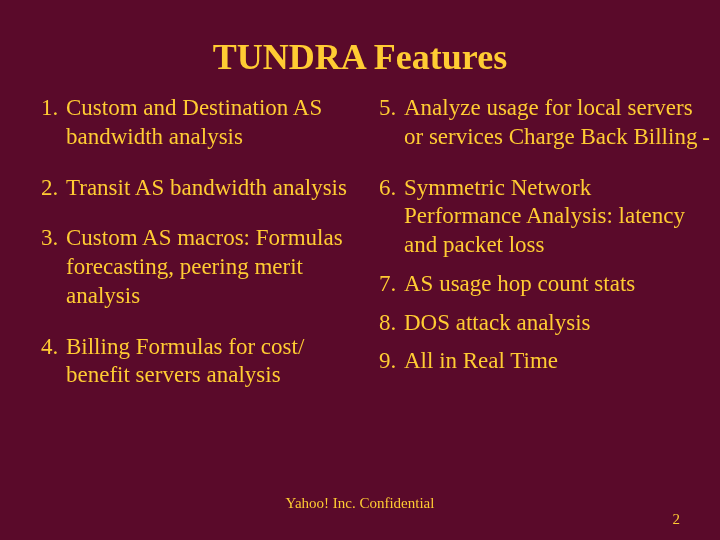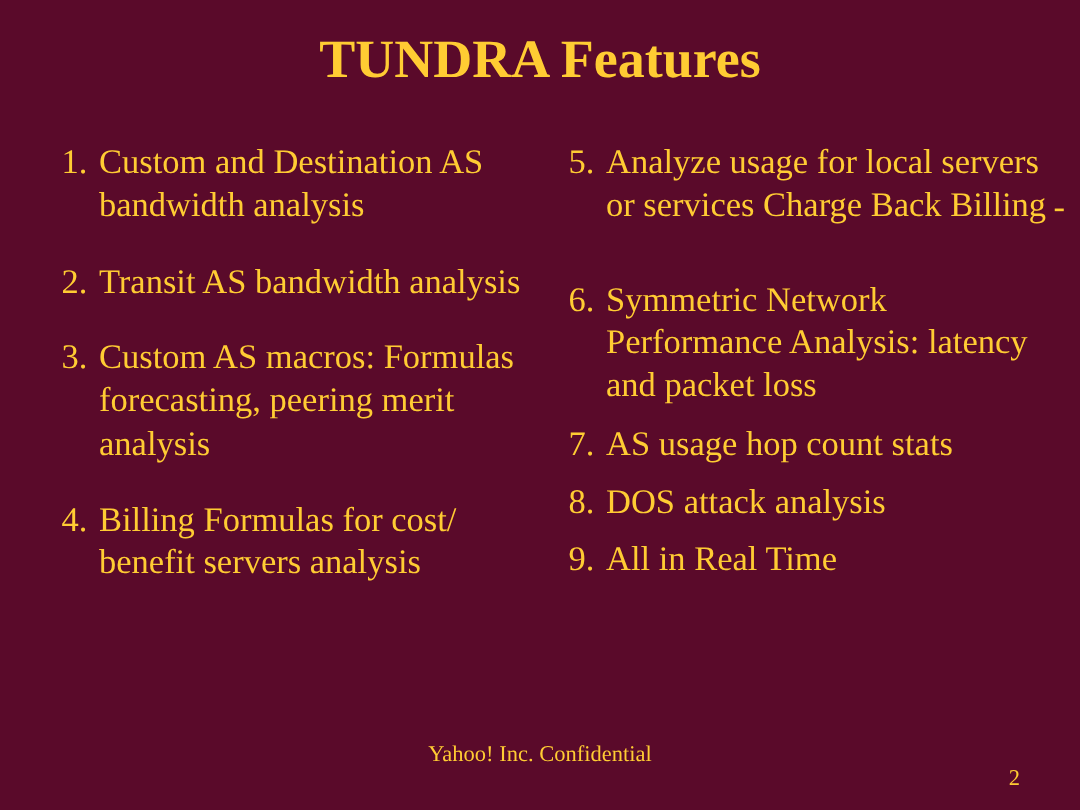--- a/index.html
+++ b/index.html
@@ -15,21 +15,21 @@
     width: 720px;
     height: 540px;
     position: relative;
     box-sizing: border-box;
   }
   .title {
     color: #ffcc33;
     font-size: 36px;
     font-weight: bold;
     text-align: center;
-    padding-top: 18px;
+    padding-top: 36px;
     padding-bottom: 10px;
   }
   .body-area {
     position: absolute;
     top: 94px;
     left: 22px;
     right: 22px;
     bottom: 60px;
     display: flex;
     color: #ffcc33;
@@ -46,21 +46,21 @@
     padding-left: 42px;
   }
   ol.feat > li {
     margin-bottom: 22px;
     padding-left: 2px;
   }
   .col.right ol.feat > li {
     margin-bottom: 10px;
   }
   .col.right ol.feat > li.first {
-    margin-bottom: 34px;
+    margin-bottom: 22px;
   }
   .dash {
     position: absolute;
     right: 10px;
     top: 125px;
     color: #ffcc33;
     font-size: 23px;
   }
   .footer {
     position: absolute;

